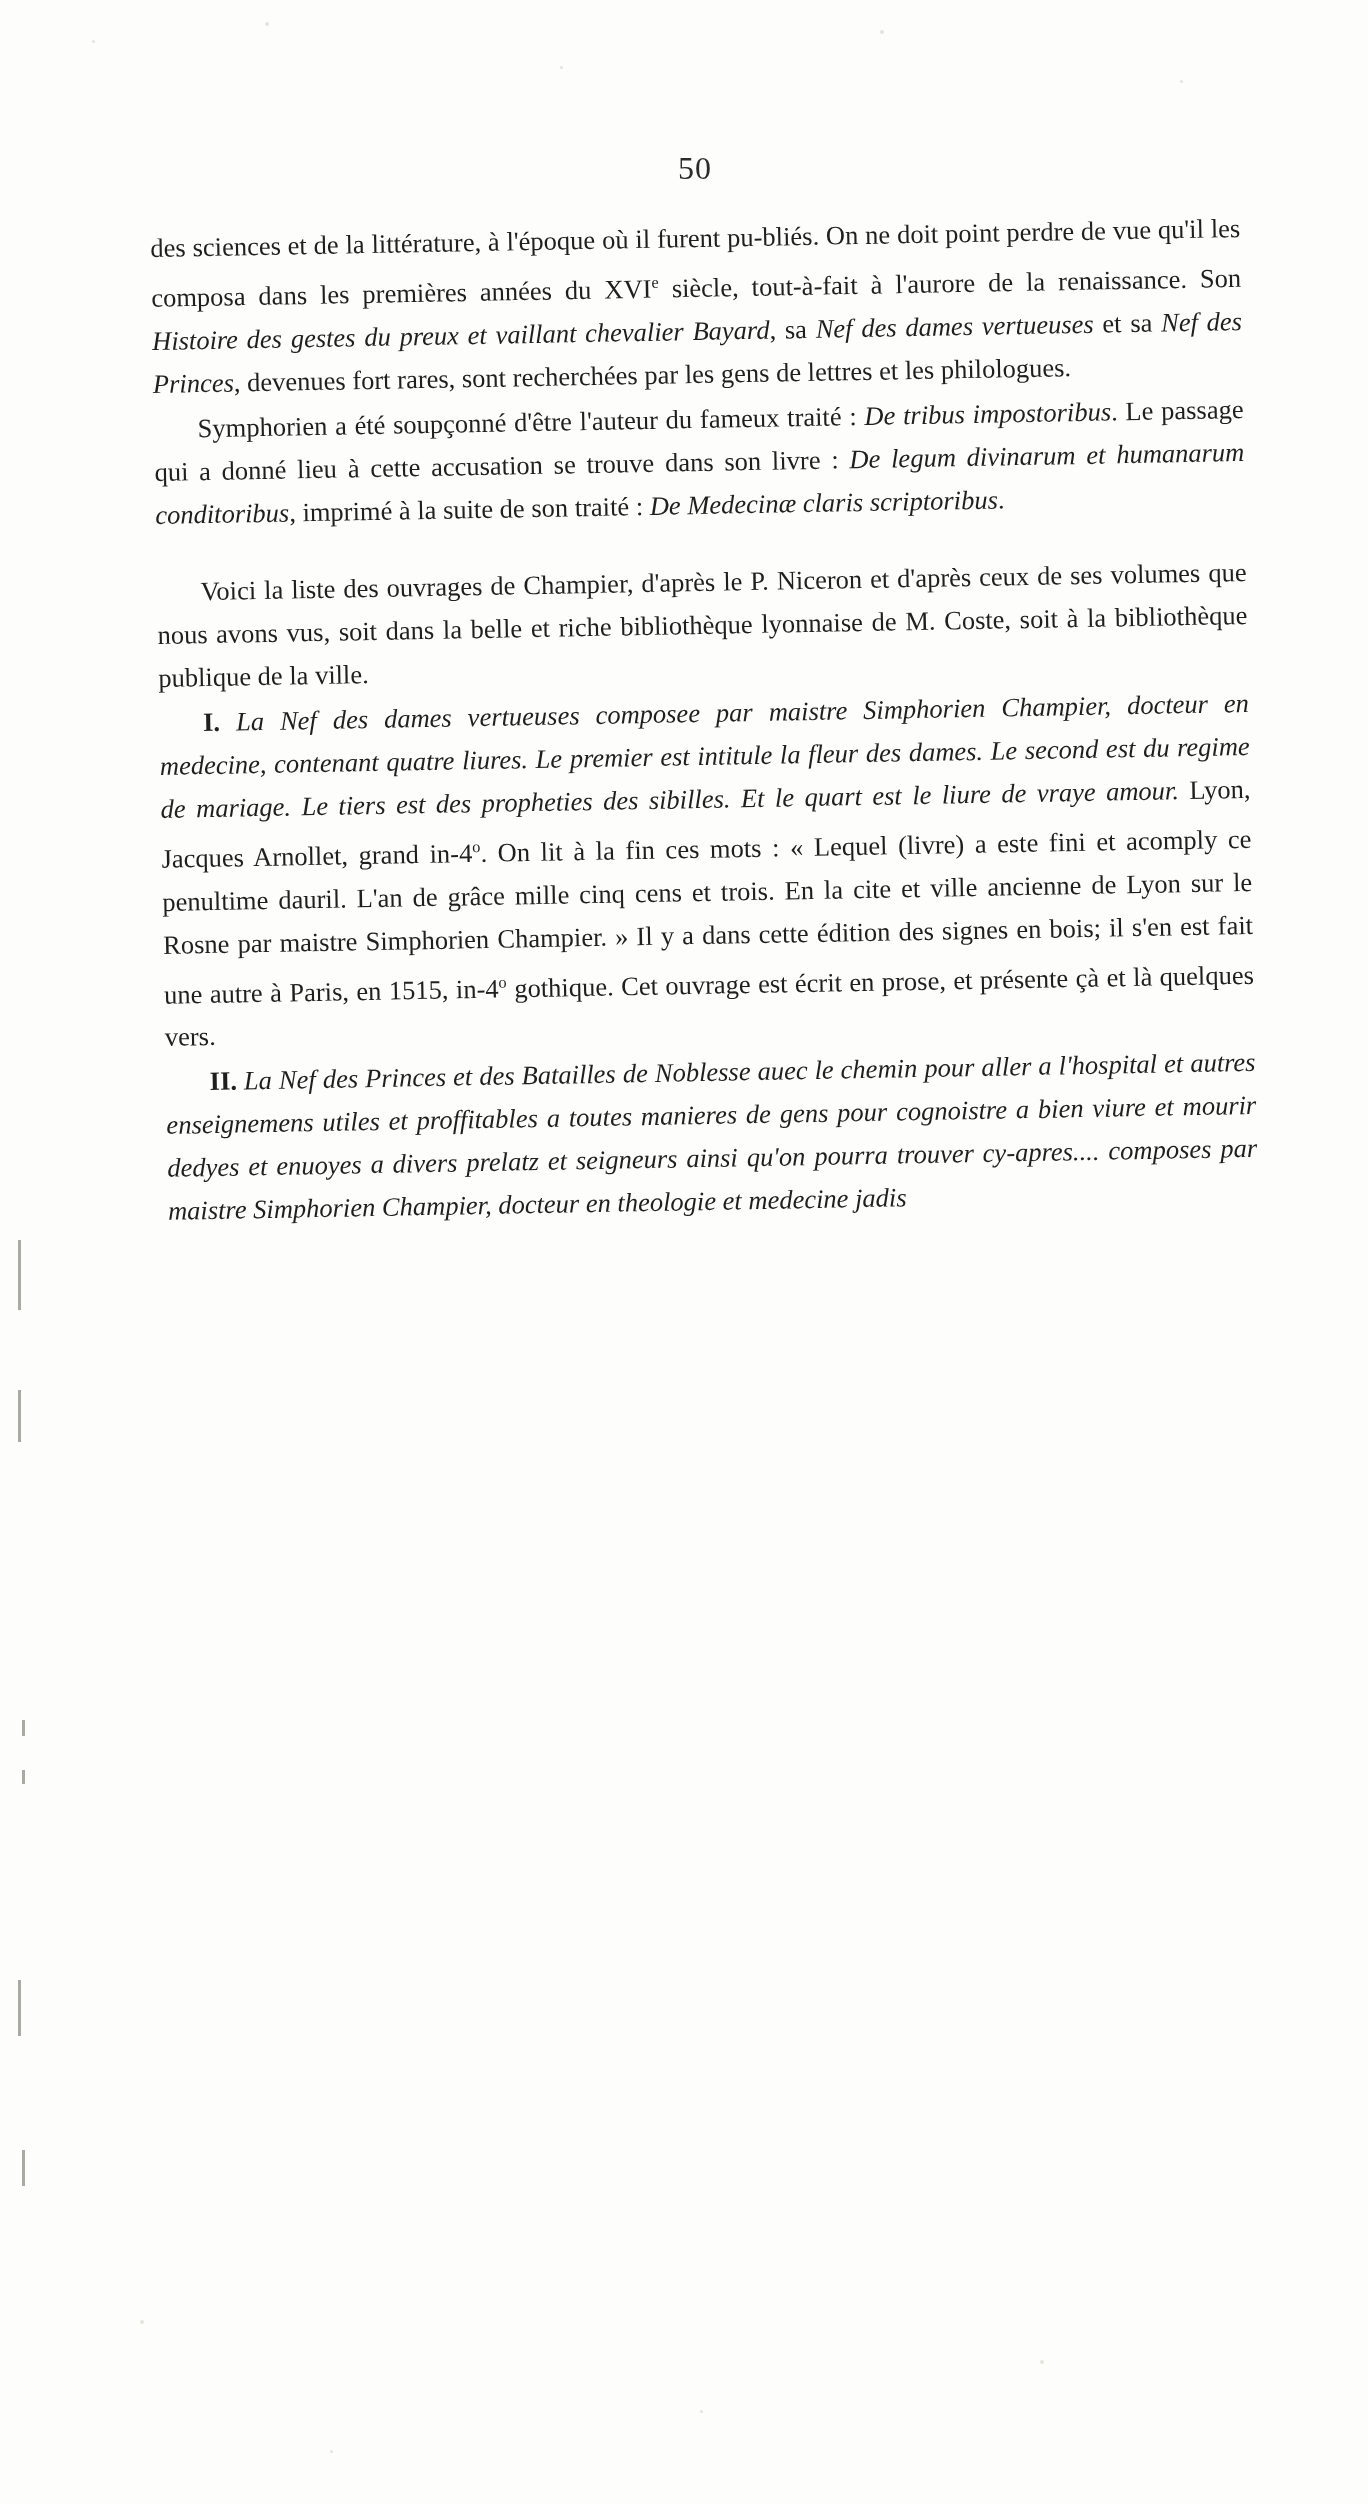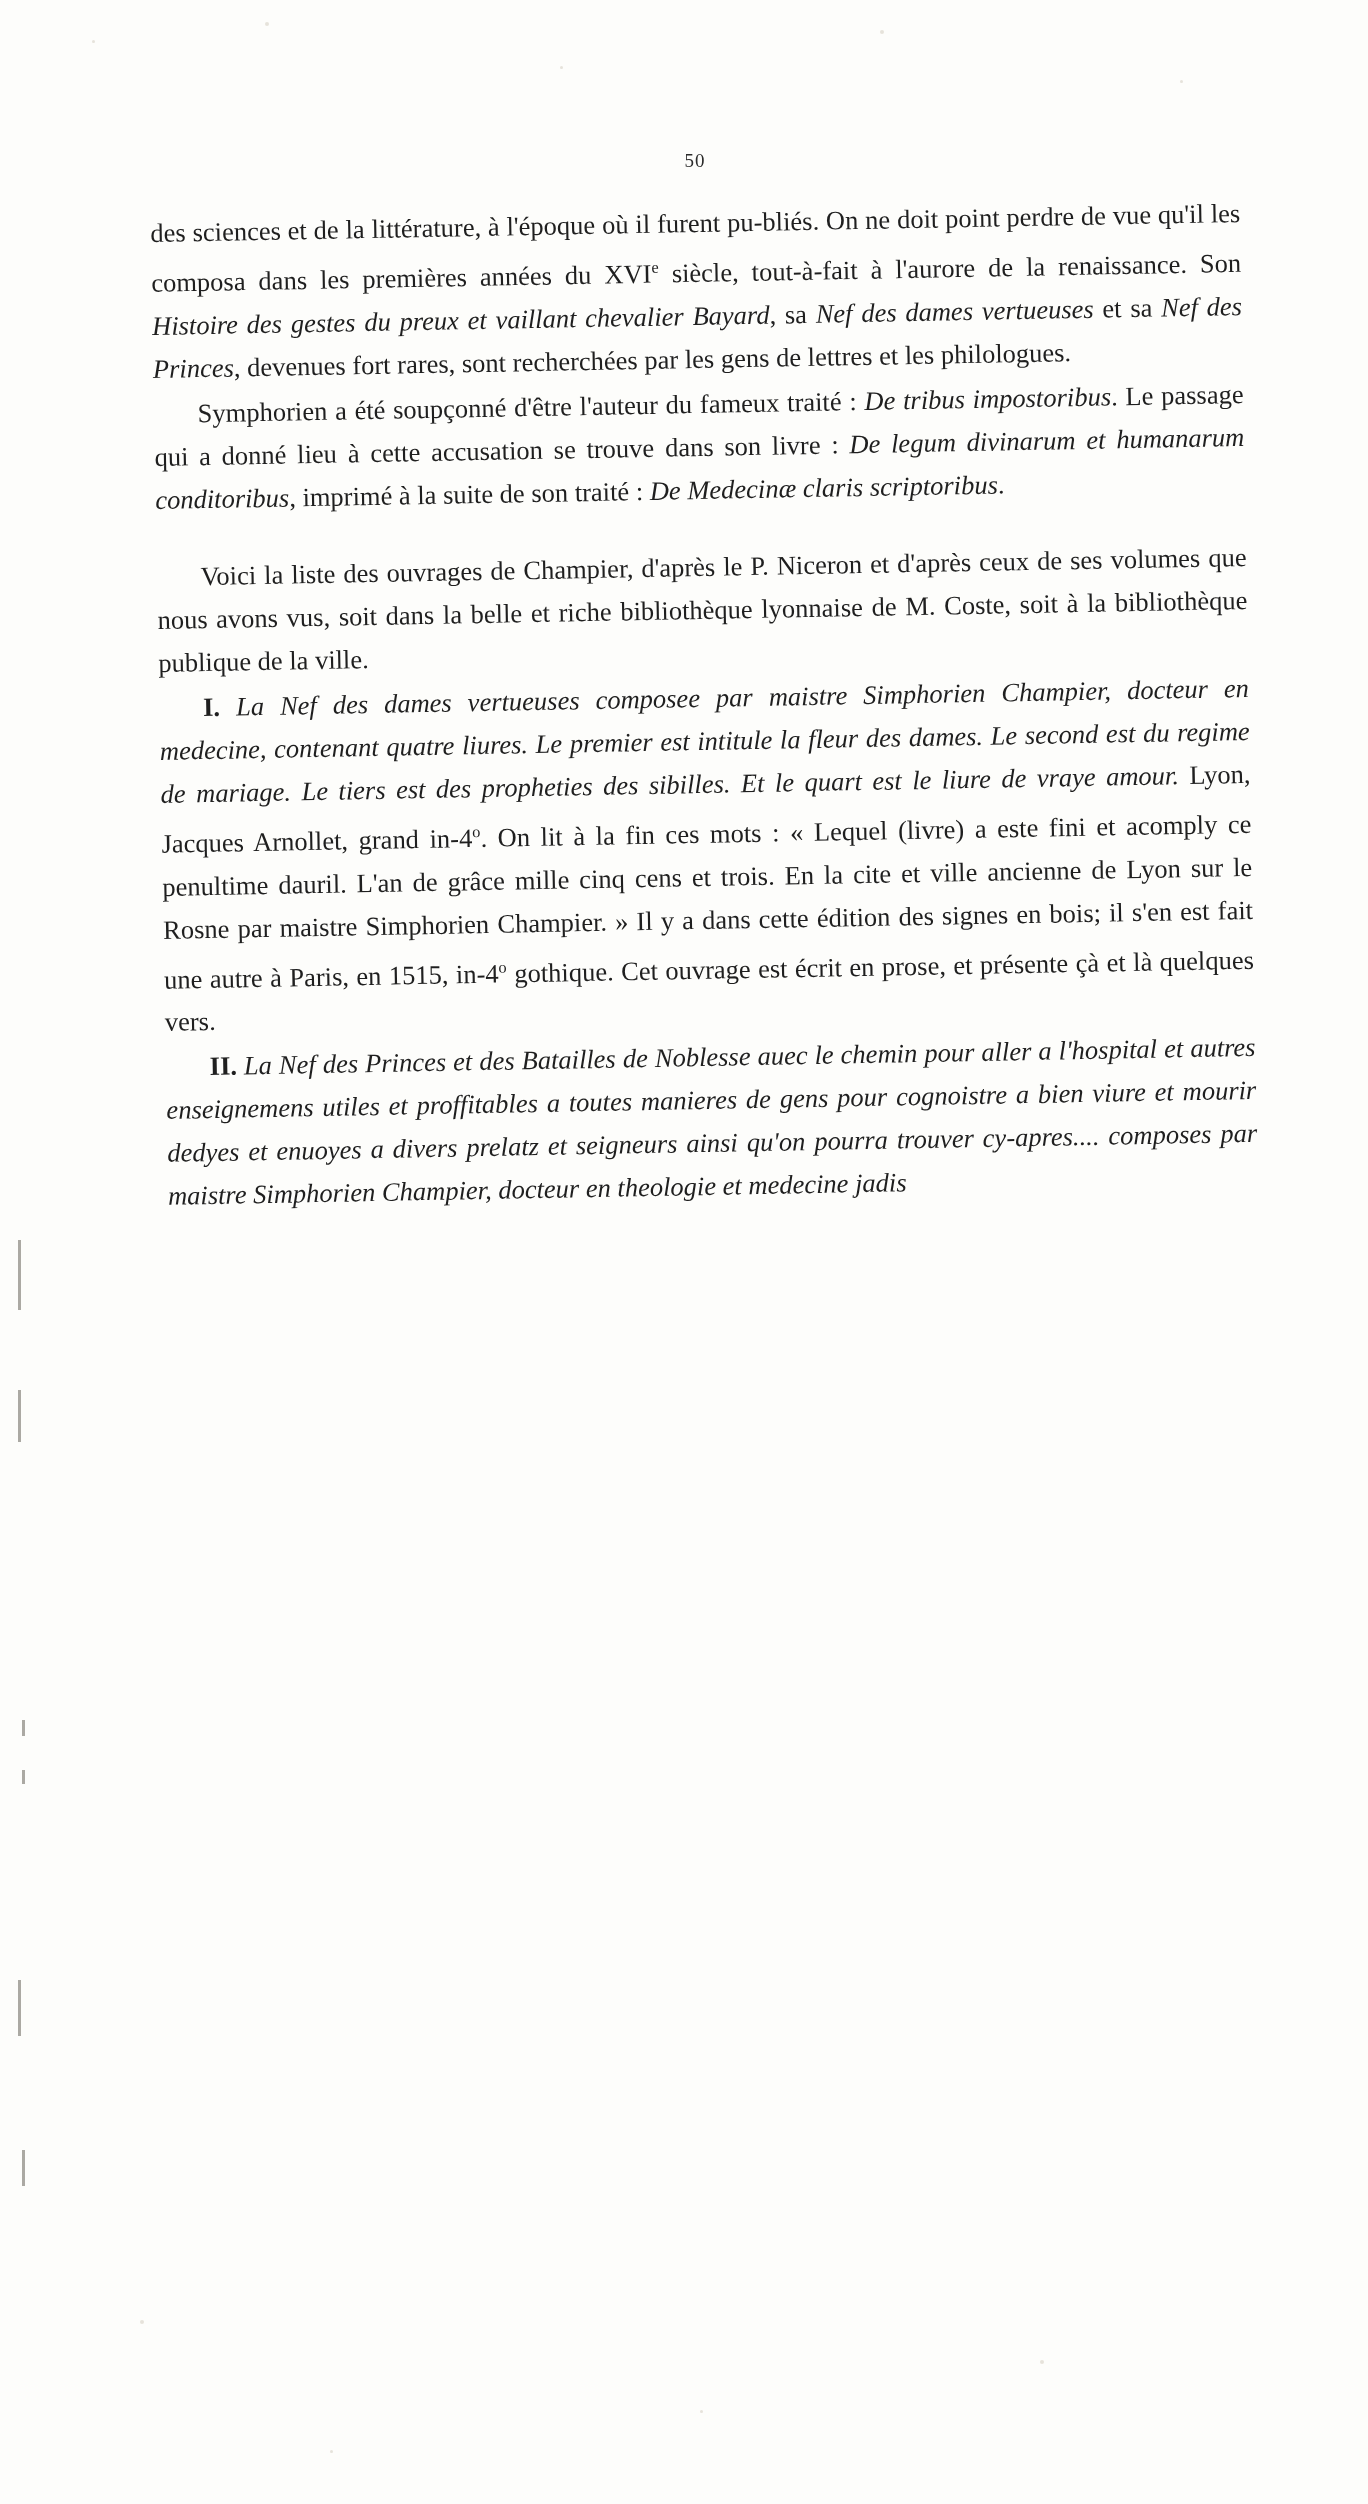--- a/index.html
+++ b/index.html
@@ -40,21 +40,21 @@
 
   #content {
     position: absolute;
     left: 150px;
     top: 150px;
     width: 1090px;
   }
 
   .page-number {
     text-align: center;
-    font-size: 19px;
+    font-size: 32px;
     letter-spacing: 1px;
     margin: 0 0 40px 0;
     color: #2b2b2b;
   }
 
   
   .body-text {
     transform: rotate(-1.05deg);
     transform-origin: 0 0;
   }

